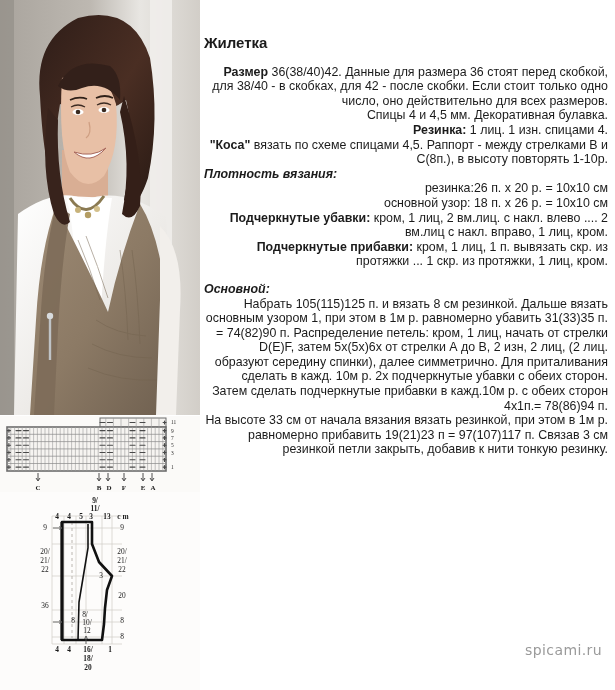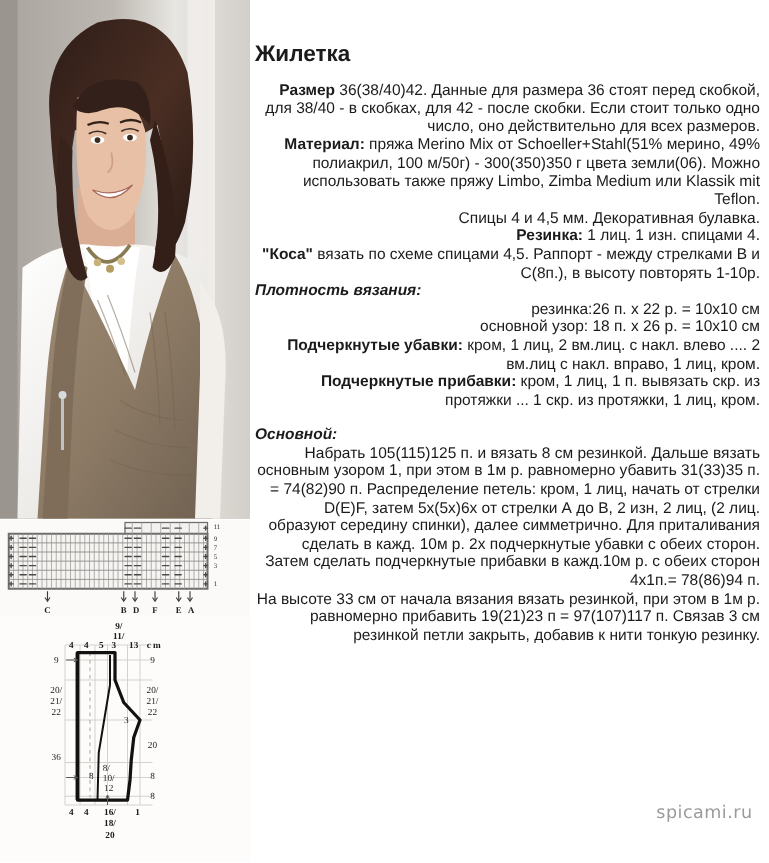--- a/index.html
+++ b/index.html
@@ -25,21 +25,21 @@
 
   
   .schema-wrap{position:absolute;left:0;top:492px;width:200px;height:198px;background:#fff;}
   .schema-wrap svg{display:block;}
 
   
   .text-col{
     position:absolute;left:204px;top:36px;width:404px;
     font-size:12.4px;line-height:14.6px;color:#1b1b1b;
   }
-  .doc-title{font-weight:bold;font-size:18px;margin:0 0 14px 0;}
+  .doc-title{font-weight:bold;font-size:15px;margin:0 0 14px 0;}
   .para{margin:0;text-align:right;}
   .para b{font-weight:bold;}
   .gap{height:13px;}
   .sec-head{font-weight:bold;margin:0;font-style:italic;}
 
   .watermark{
     position:absolute;right:13px;bottom:32px;
     font-size:14px;color:#9a9a9a;letter-spacing:.4px;
     font-family:"DejaVu Sans", sans-serif;
   }
@@ -417,33 +417,30 @@
   </div>
 
   <div class="text-col">
 
     <div class="doc-title">Жилетка</div>
 
     <p class="para">
       <b>Размер</b><span> 36(38/40)42. Данные для размера 36 стоят перед скобкой, для 38/40 - в скобках, для 42 - после скобки. Если стоит только одно число, оно действительно для всех размеров.</span>
     </p>
     <p class="para">
-      <b>Материал:</b><span> пряжа Merino Mix от Schoeller+Stahl(51% мерино, 49% полиакрил, 100 м/50г) - 300(350)350 г цвета земли(06). Можно использовать также пряжу Limbo, Zimba Medium или Klassik mit Teflon.</span>
-    </p>
-    <p class="para">
       <span>Спицы 4  и 4,5 мм. Декоративная булавка.</span>
     </p>
     <p class="para">
       <b>Резинка:</b><span> 1 лиц. 1 изн. спицами 4.</span>
     </p>
     <p class="para">
       <b>"Коса"</b><span> вязать по схеме спицами 4,5. Раппорт - между стрелками В и С(8п.), в высоту повторять 1-10р.</span>
     </p>
     <p class="sec-head">Плотность вязания:</p>
-    <p class="para">резинка:26 п. х 22 р. = 10х10 см</p>
+    <p class="para">резинка:26 п. х 20 р. = 10х10 см</p>
     <p class="para">основной узор: 18 п. х 26 р. = 10х10 см</p>
     <p class="para">
       <b>Подчеркнутые убавки:</b><span> кром, 1 лиц, 2 вм.лиц. с накл. влево .... 2 вм.лиц с накл. вправо, 1 лиц, кром.</span>
     </p>
     <p class="para">
       <b>Подчеркнутые прибавки:</b><span> кром, 1 лиц, 1 п. вывязать скр. из протяжки ... 1 скр. из протяжки, 1 лиц, кром.</span>
     </p>
 
     <div class="gap"></div>
 

